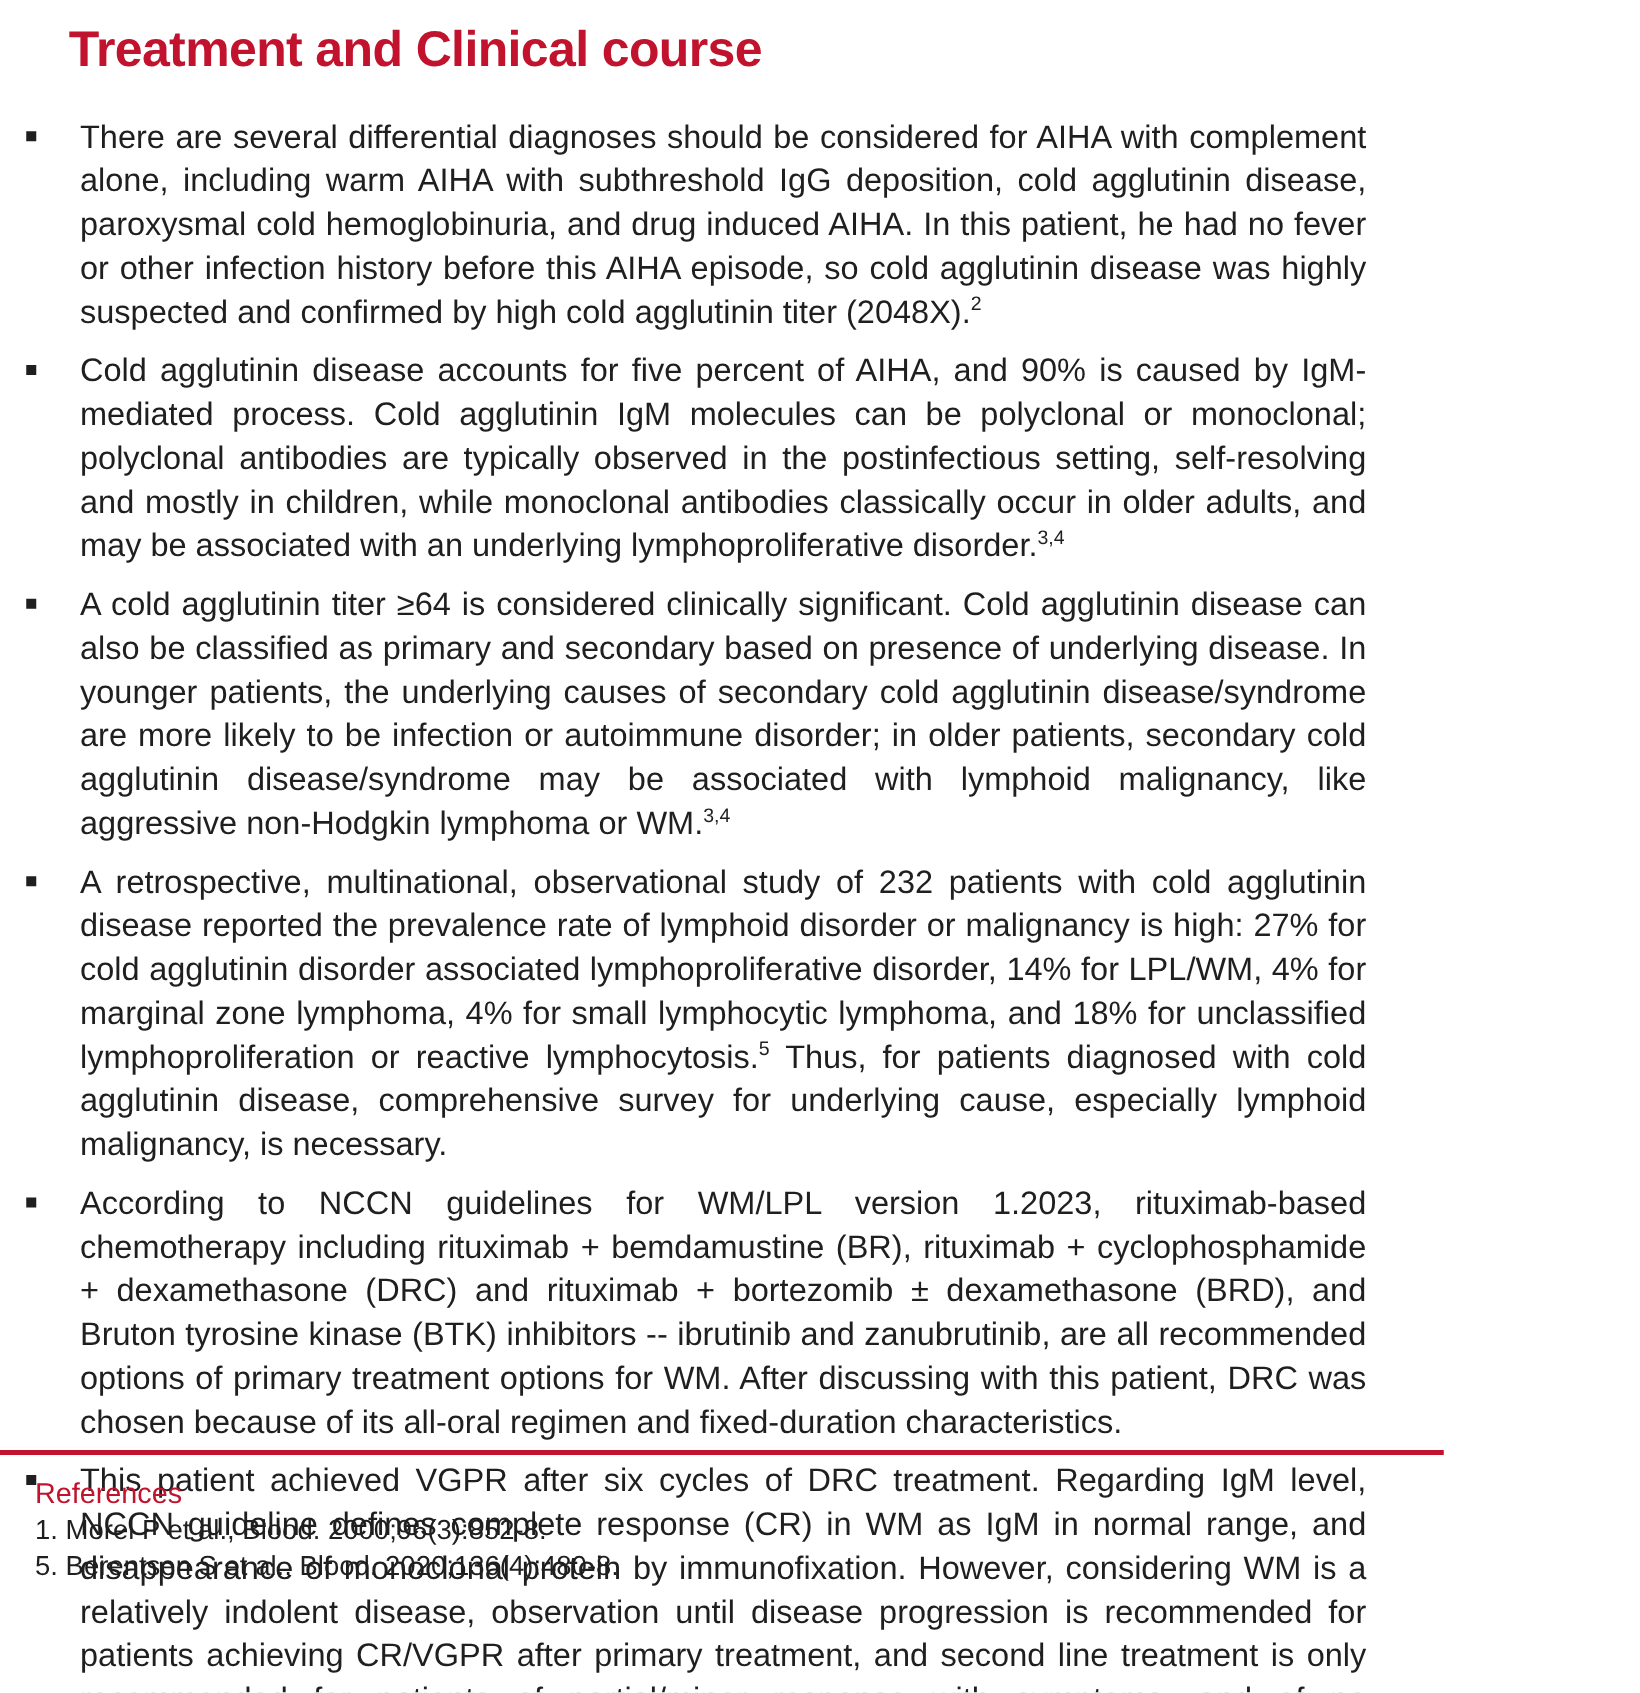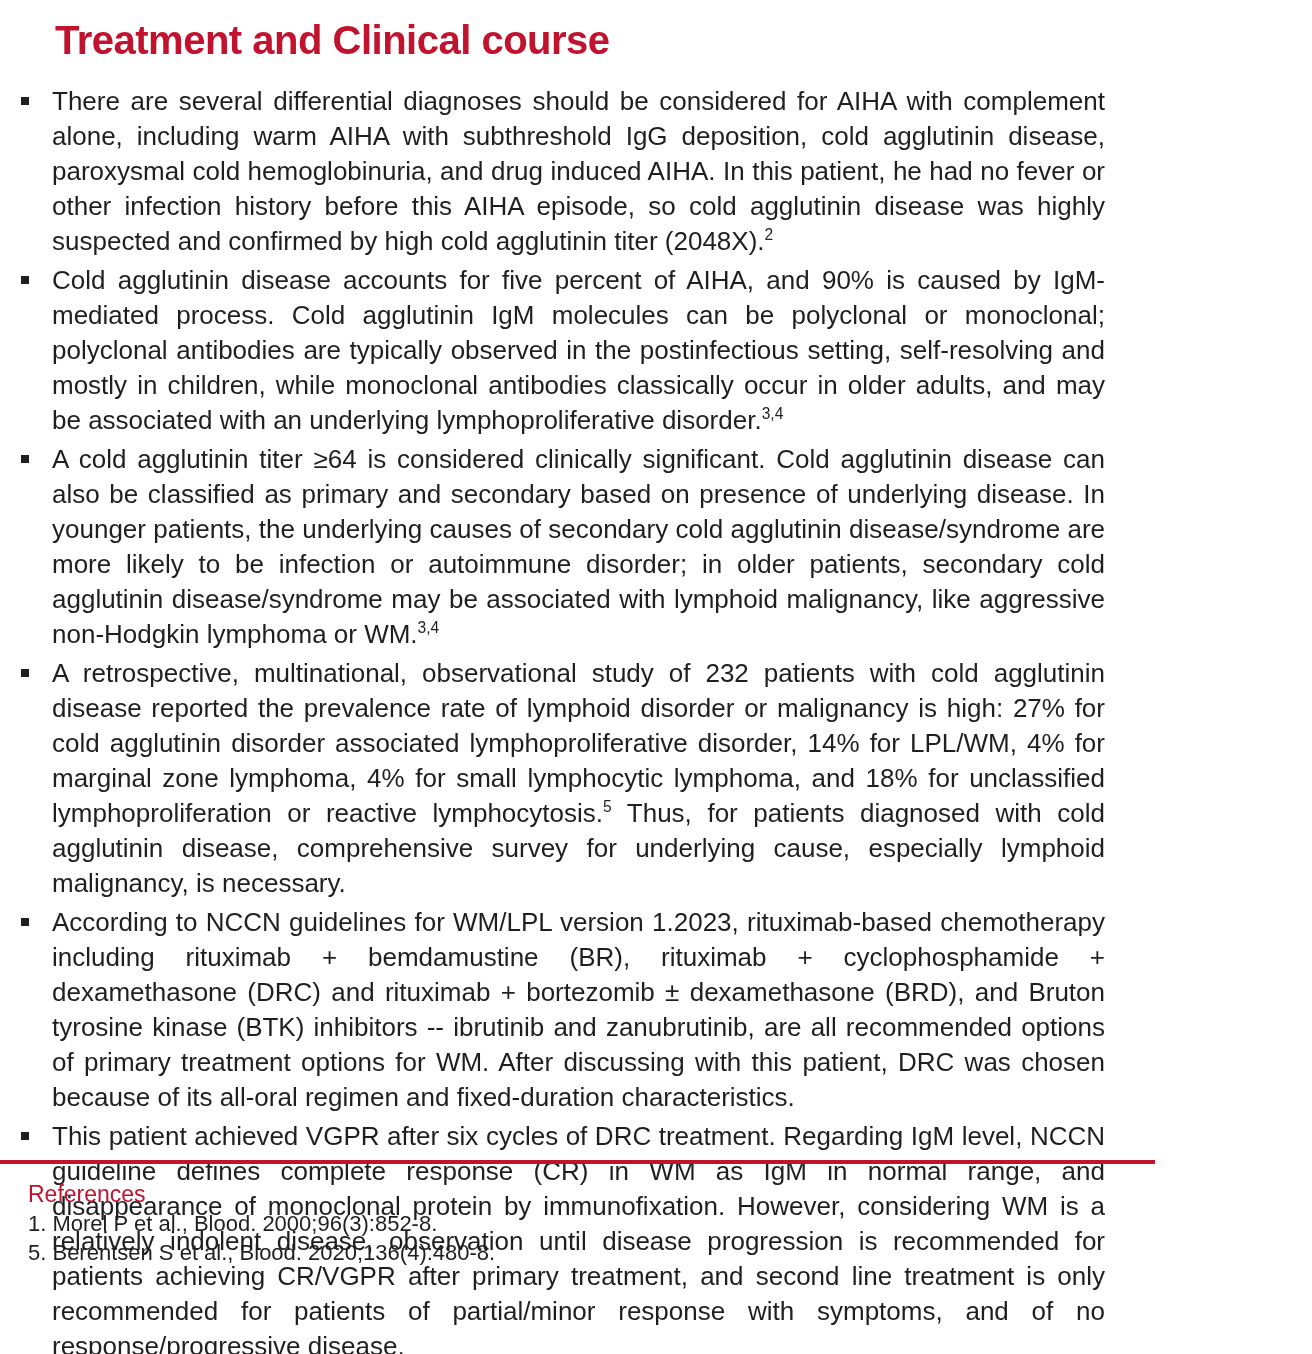--- a/index.html
+++ b/index.html
@@ -34,21 +34,21 @@
   }
   .bullet .marker {
     position: absolute;
     left: -31px;
     top: 13px;
     width: 8px;
     height: 8px;
     background: #1f1f1f;
   }
   .btext {
-    margin: 0;
+    margin: 12px;
     font-size: 26px;
     line-height: 35px;
     text-align: justify;
     color: #1f1f1f;
   }
   .btext .sup {
     font-size: 60%;
     vertical-align: super;
     line-height: 0;
   }

